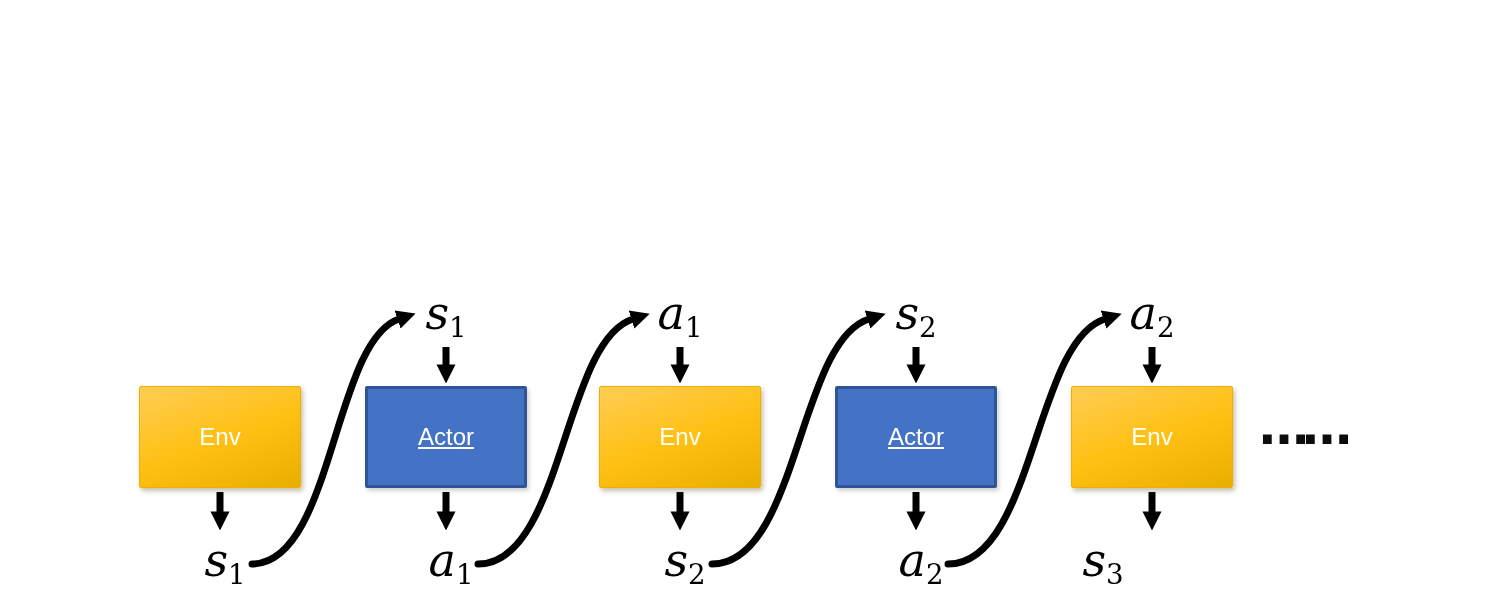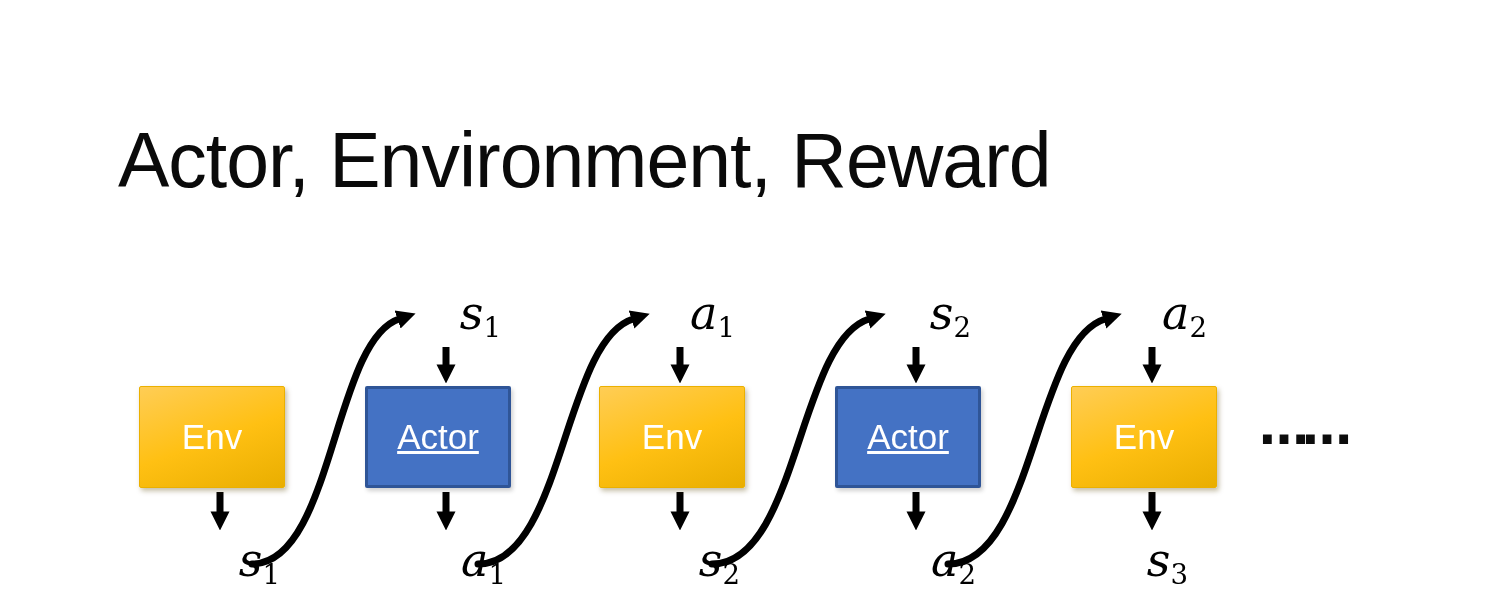--- a/index.html
+++ b/index.html
@@ -6,59 +6,58 @@
   .stage{
     position:relative;width:1500px;height:608px;background:#fff;overflow:hidden;
     font-family:"Liberation Sans",sans-serif;
   }
   .slide-title{
     position:absolute;left:118px;top:120px;
     font-size:77px;font-weight:300;letter-spacing:-1px;color:#0a0a0a;
     white-space:nowrap;line-height:1.05;
   }
   .box{
-    position:absolute;top:386px;width:146px;height:102px;
+    position:absolute;top:386px;width:162px;height:102px;
     display:flex;align-items:center;justify-content:center;
-    color:#fff;font-size:35px;box-sizing:border-box;border-radius:2px;
+    color:#fff;font-size:24px;box-sizing:border-box;border-radius:2px;
   }
   .box.env{
     background:linear-gradient(160deg,var(--env-top,#FFCD55) 0%,#FFC013 52%,var(--env-bottom,#E9AE00) 100%);
     border:1px solid #EBB000;
     box-shadow:2px 3px 5px rgba(90,70,0,0.35);
   }
   .box.actor{
     background:var(--actor-fill,#4472C4);
     border:3px solid var(--actor-border,#2F5597);
     box-shadow:2px 3px 4px rgba(0,0,0,0.18);
     text-decoration:underline;
   }
   .b1{left:139px}.b2{left:365px}.b3{left:599px}.b4{left:835px}.b5{left:1071px}
   .mlab{
-    position:absolute;width:110px;text-align:right;color:#000;
+    position:absolute;width:110px;text-align:center;color:#000;
     font-family:"DejaVu Serif",serif;font-style:italic;
     font-size:46px;line-height:1;white-space:nowrap;
   }
   .mlab sub{font-style:normal;font-size:0.60em;vertical-align:-0.28em;letter-spacing:0;}
   .toplab{top:290px}
   .botlab{top:537px}
   .tl1{left:391px}.tl2{left:625px}.tl3{left:861px}.tl4{left:1097px}
-  .bl1{left:170px}.bl2{left:396px}.bl3{left:630px}.bl4{left:866px}.bl5{left:1078px}
+  .bl1{left:170px}.bl2{left:396px}.bl3{left:630px}.bl4{left:866px}.bl5{left:1048px}
   .arrow-layer{position:absolute;left:0;top:0;width:1500px;height:608px;pointer-events:none;}
   .ellipsis{
     position:absolute;left:1259px;top:402px;width:120px;
     font-family:"DejaVu Sans",sans-serif;font-weight:800;font-size:50px;
     letter-spacing:-7px;color:#0c0c0c;line-height:1;white-space:nowrap;
   }
 </style>
 </head>
 <body>
 
 <div class="stage">
 
-  <div class="slide-title">Actor, Environment, Reward</div>
 
   <svg class="arrow-layer" viewBox="0 0 1500 608" xmlns="http://www.w3.org/2000/svg">
     <defs>
       <marker id="ah" viewBox="0 0 10 10" refX="0.8" refY="5" markerUnits="userSpaceOnUse" markerWidth="19" markerHeight="24" orient="auto">
         <path d="M0,0 L10,5 L0,10 z" fill="#000"></path>
       </marker>
     </defs>
 
     <g stroke="#000" stroke-width="7">
       <line x1="446" y1="347" x2="446" y2="366" marker-end="url(#ah)"></line>

